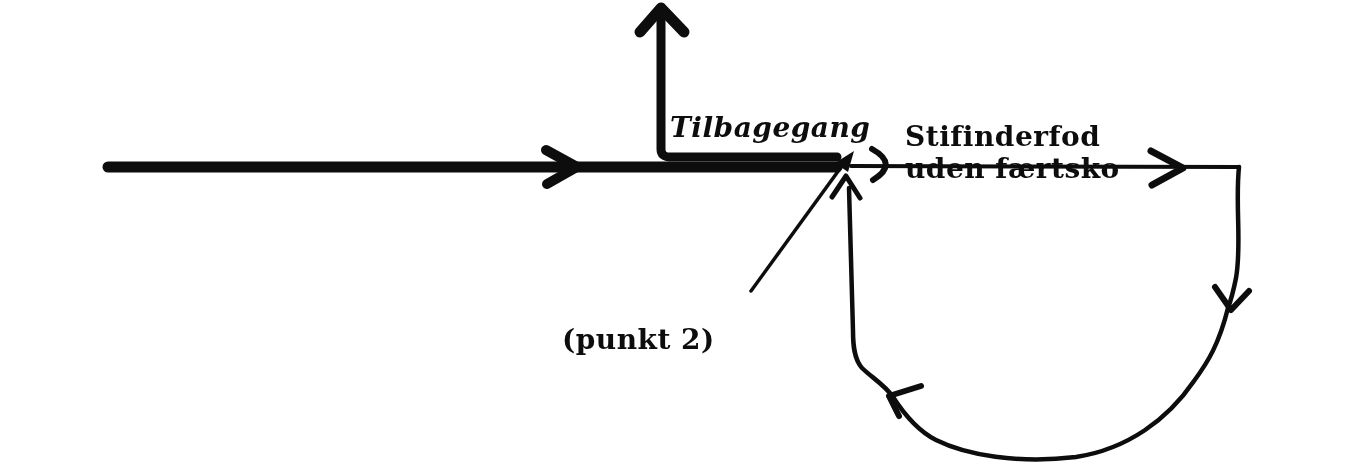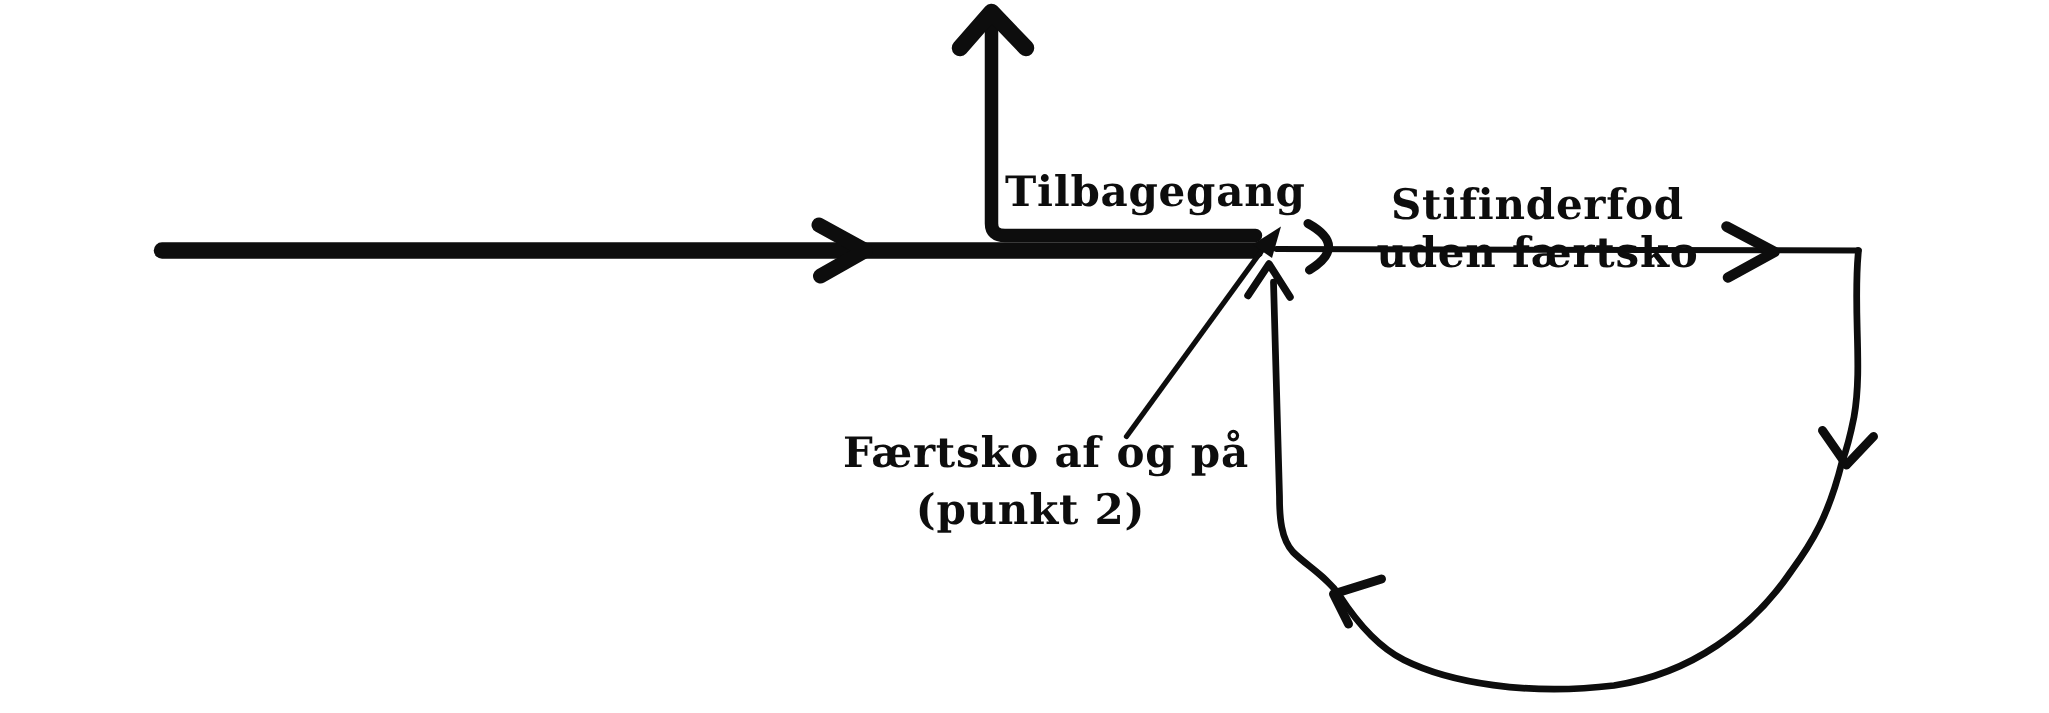--- a/index.html
+++ b/index.html
@@ -23,21 +23,21 @@
   .label {
     position: absolute;
     color: #0d0d0d;
     font-weight: bold;
     font-size: 28px;
     line-height: 1.1;
     white-space: nowrap;
     letter-spacing: 0.5px;
   }
   .label.centered {
-    text-align: center;
+    text-align: left;
     white-space: nowrap;
   }
   .ink-stroke {
     stroke: #0d0d0d;
     fill: none;
     stroke-linecap: round;
     stroke-linejoin: round;
   }
   .ink-fill {
     fill: #0d0d0d;
@@ -80,23 +80,22 @@
 
     <path class="ink-stroke" stroke-width="6" d="M921,386 L889,396 L899,416"></path>
 
     <path class="ink-stroke" stroke-width="5" d="M832,197 L846,176 L860,198"></path>
 
     <path class="ink-stroke" stroke-width="3.5" d="M751,291 L847,159"></path>
     <path class="ink-fill" d="M854,151 L848,172 L835,163 Z"></path>
   </svg>
 
 
-  <div class="label" style="left:670px; top:113px;">Tilbagegang</div>
+  <div class="label" style="left:670px; top:113px;font-style:italic;">Tilbagegang</div>
 
   <div class="label centered" style="left:905px; top:122px; width:240px;">Stifinderfod</div>
 
   <div class="label centered" style="left:905px; top:154px; width:240px;">uden færtsko</div>
 
-  <div class="label centered" style="left:562px; top:287px; width:250px;">Færtsko af og på</div>
 
   <div class="label centered" style="left:562px; top:325px; width:250px;">(punkt 2)</div>
 
 </div>
 
 </body></html>

